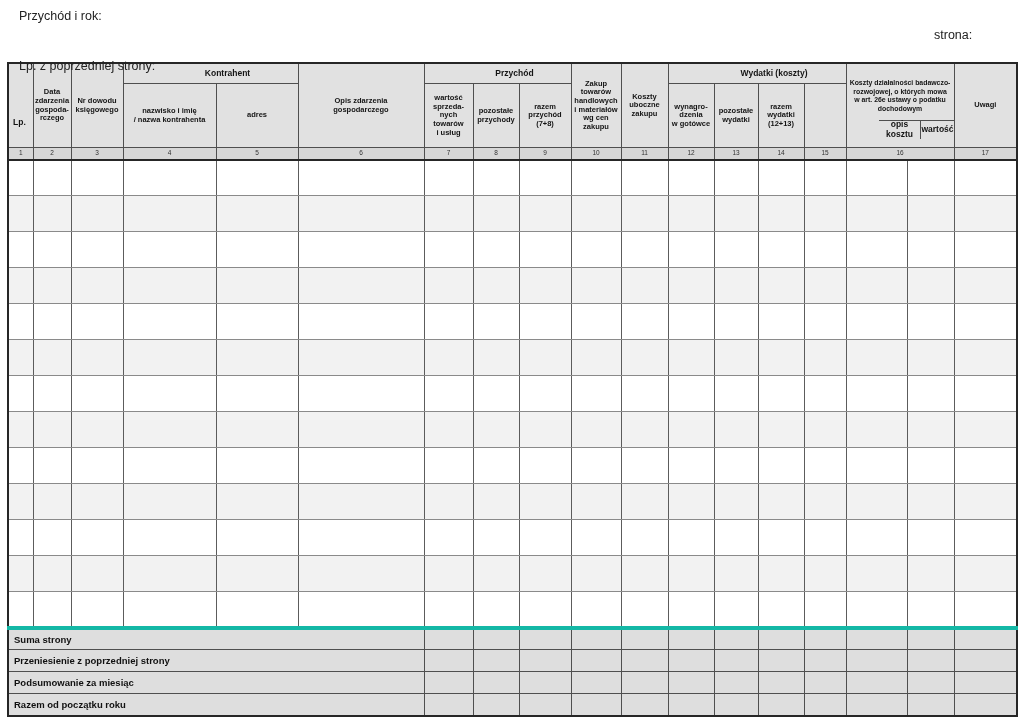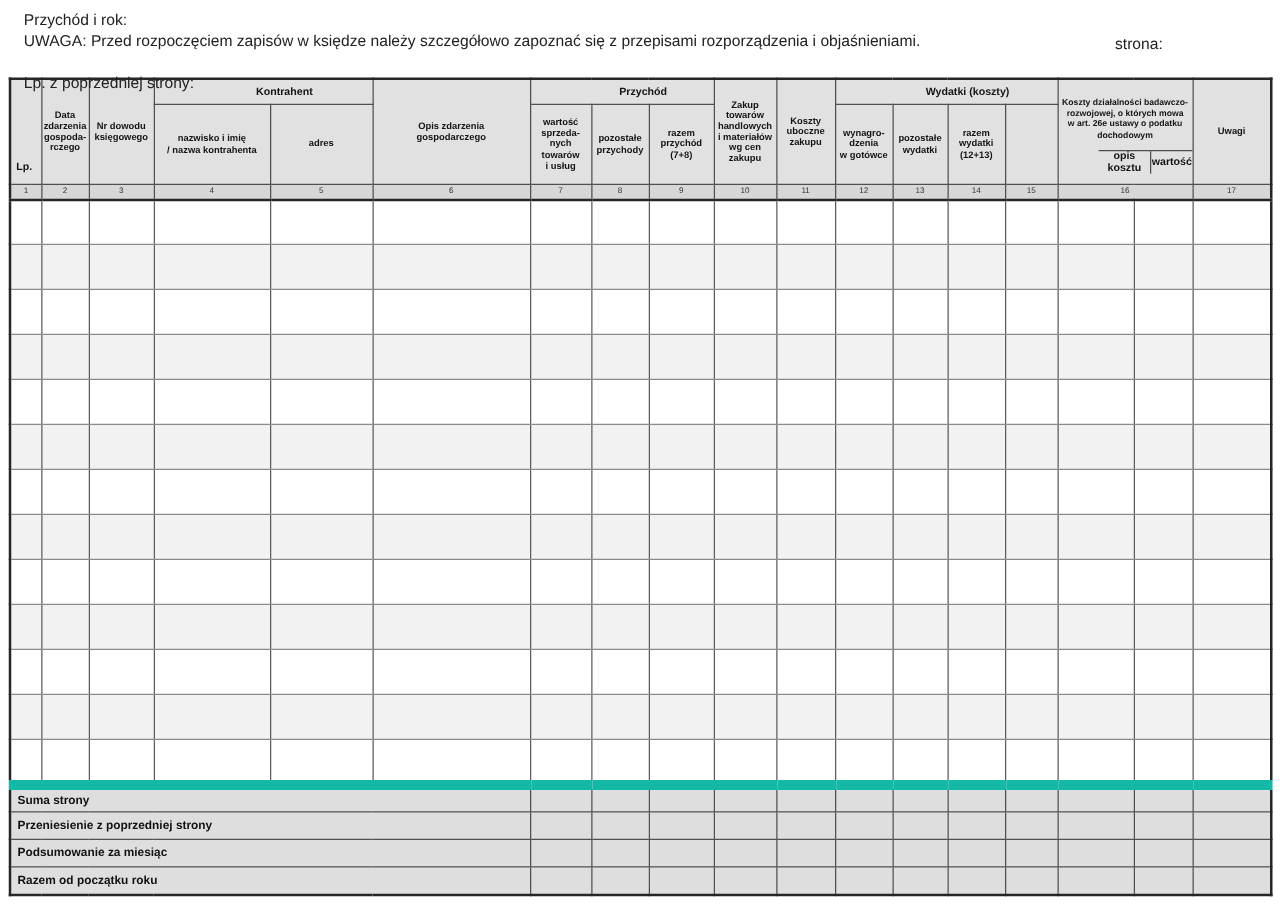--- a/index.html
+++ b/index.html
@@ -11,21 +11,21 @@
     position: relative;
     overflow: hidden;
   }
 
   
   .top-area { position: relative; height: 62px; }
   .top-line { position: absolute; left: 19px; font-size: 12.5px; color: #222; white-space: nowrap; }
   .line-month { top: 9px; }
   .line-notice { top: 26px; }
   .line-lp { top: 43px; margin-top: 16px; }
-  .line-page { position: absolute; left: 892px; top: 28px; font-size: 12.5px; color: #222; }
+  .line-page { position: absolute; left: 934px; top: 28px; font-size: 12.5px; color: #222; }
 
   
   table.ledger {
     border-collapse: collapse;
     table-layout: fixed;
     width: 1011px;
     margin-left: 7px;
     border: 2px solid #262626;
   }
   th, td { padding: 0; }
@@ -38,21 +38,21 @@
     line-height: 1.15;
     text-align: center;
     vertical-align: middle;
     white-space: pre-line;
     color: #141414;
   }
   tr.group-row { height: 16px; }
   tr.group-row th.grp { font-size: 8.5px; padding-left: 34px; }
   tr.label-row { height: 49px; }
 
-  th.lp-cell { vertical-align: bottom; text-align: left; padding: 0 0 8px 4px; font-size: 8.5px; }
+  th.lp-cell { vertical-align: bottom; text-align: left; padding: 0 0 19px 4px; font-size: 8.5px; }
 
   
   th.rnd { padding: 0; vertical-align: top; }
   .rnd-wrap { display: flex; flex-direction: column; height: 66px; }
   .rnd-text {
     flex: 1; display: flex; align-items: center; justify-content: center;
     font-size: 6.9px; font-weight: bold; line-height: 1.25; white-space: pre-line;
   }
   .rnd-sub { display: flex; height: 19px; border-top: 1px solid #4f4f4f; margin-left: 32px; }
   .rnd-sub-cell {
@@ -81,35 +81,34 @@
     border-top: 1px solid #8a8a8a;
     border-bottom: 1px solid #8a8a8a;
     background: #ffffff;
   }
 
   tbody.summary-body tr { height: 22px; }
   tbody.summary-body td {
     background: #dedede;
     border: 1px solid #4f4f4f;
   }
-  tbody.summary-body tr:first-child td { border-top: 8px solid #14b8a6; margin-top: 43px; }
+  tbody.summary-body tr:first-child td { border-top: 4px solid #14b8a6; margin-top: 43px; }
   td.sum-label {
     font-weight: bold;
     font-size: 9.5px;
     text-align: left;
     padding-left: 5px;
     color: #111;
   }
 </style>
 </head>
 <body>
 
 <div class="top-area">
   <div class="top-line line-month">Przychód i rok:</div>
-  <div class="top-line line-notice">UWAGA: Przed rozpoczęciem zapisów w księdze należy szczegółowo zapoznać się z przepisami rozporządzenia i objaśnieniami.</div>
   <div class="top-line line-lp">Lp. z poprzedniej strony:</div>
   <div class="line-page">strona:</div>
 </div>
 
 <table class="ledger">
   <colgroup>
     <col style="width:25px">
       <col style="width:38px">
       <col style="width:52px">
     <col style="width:93px">

